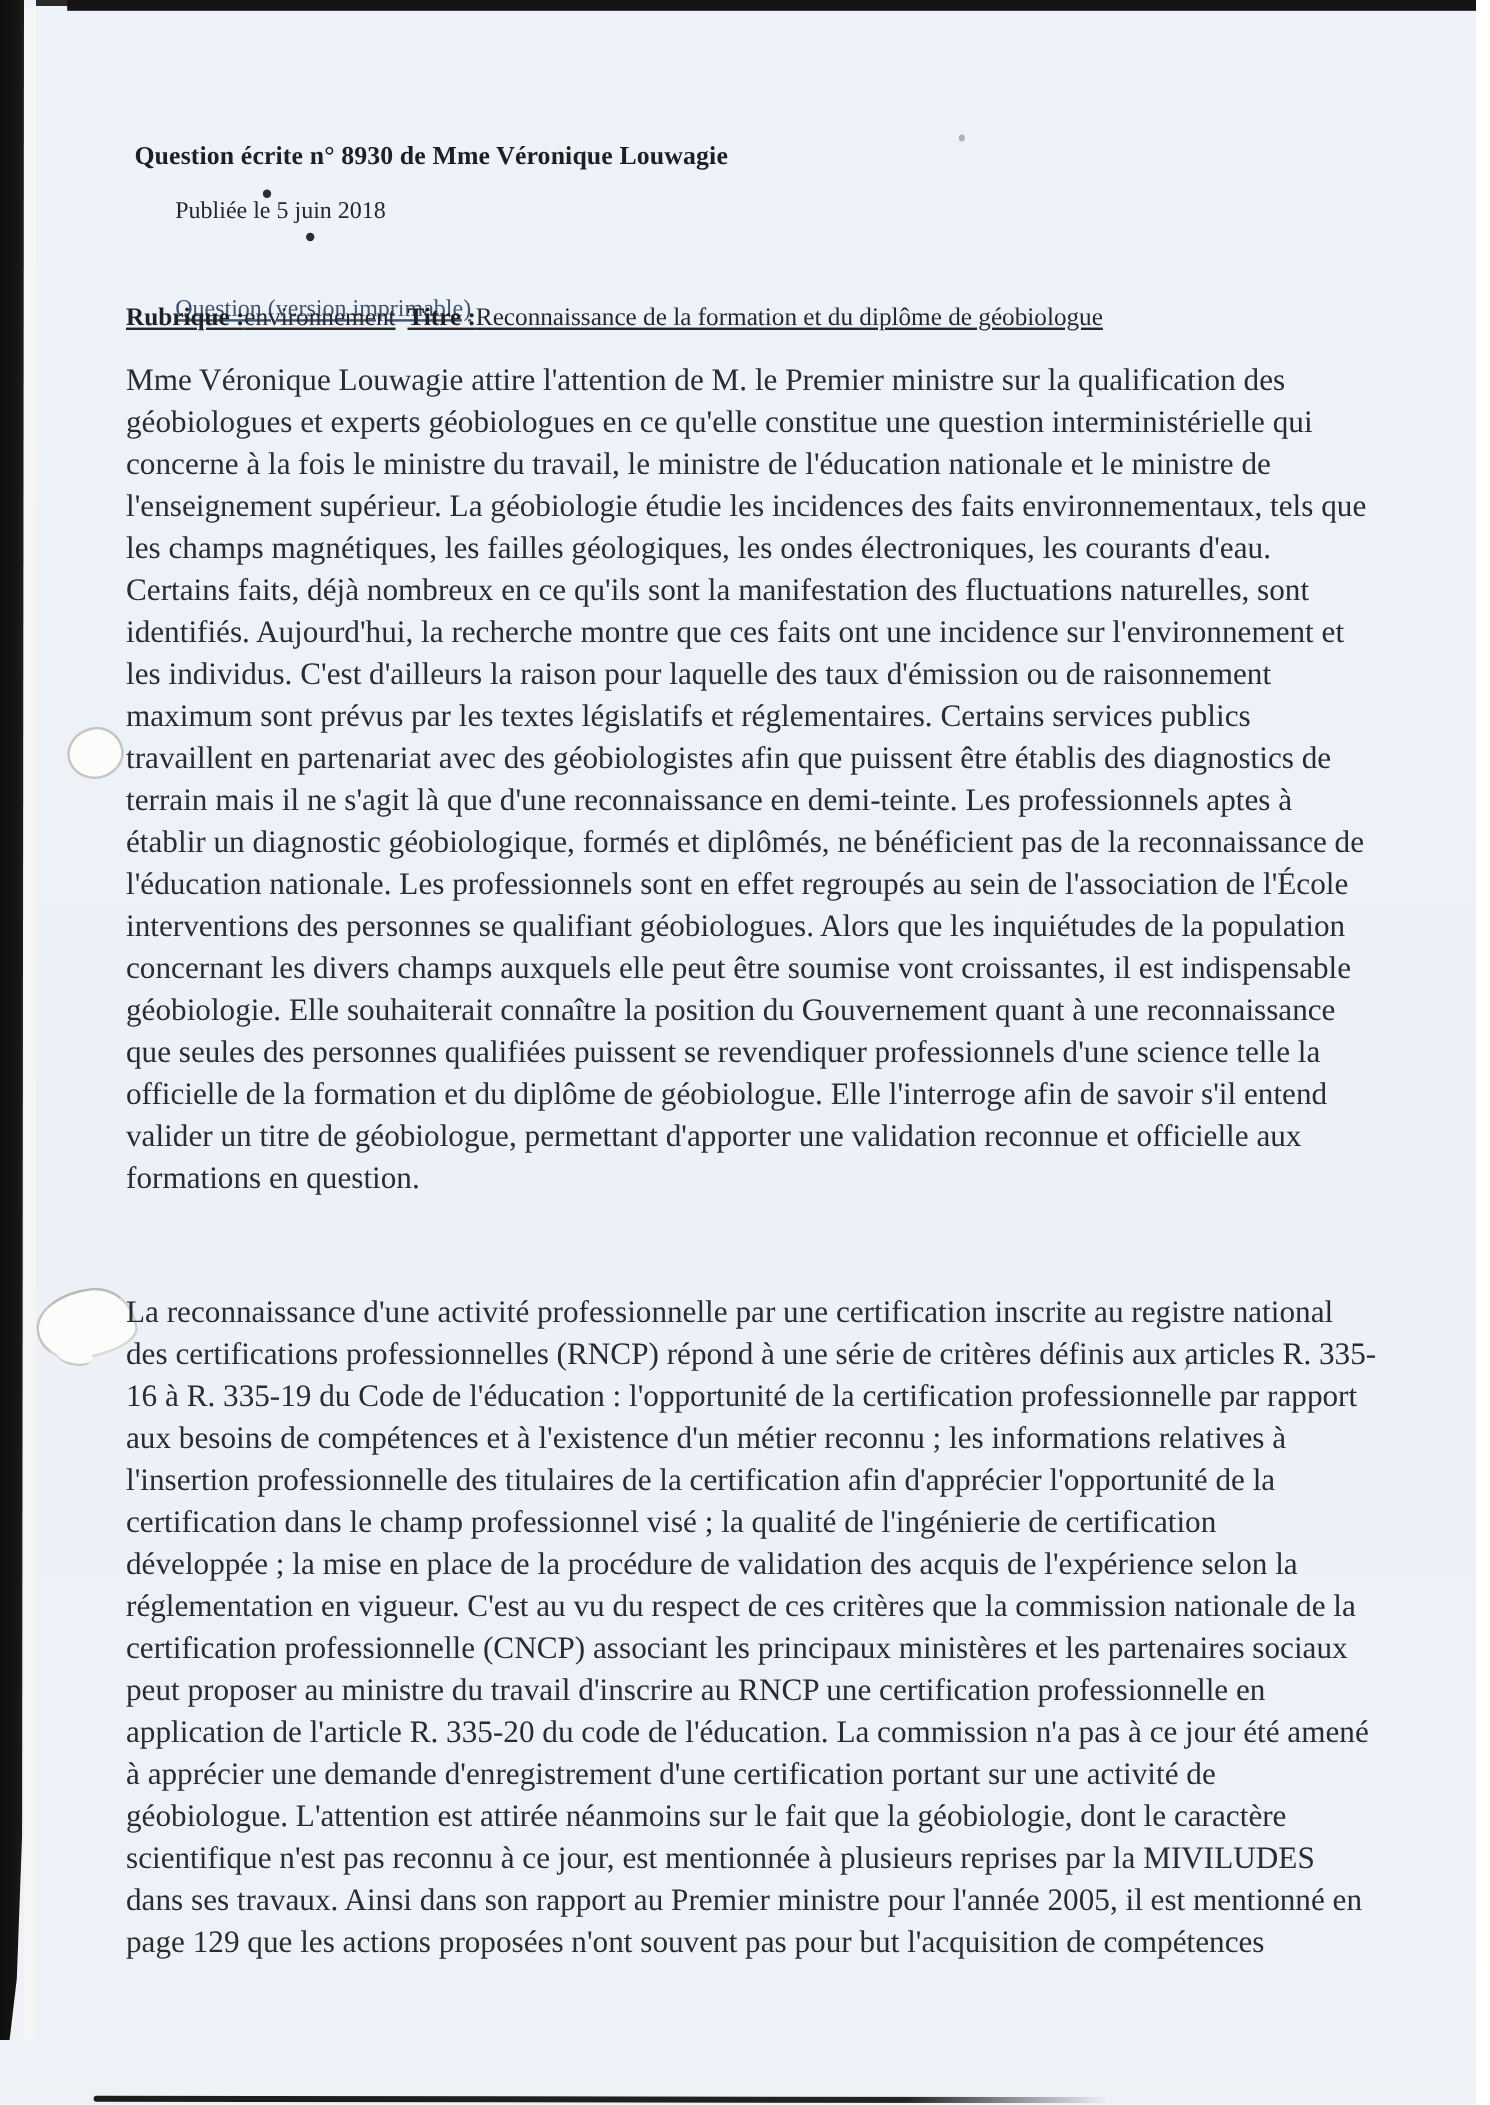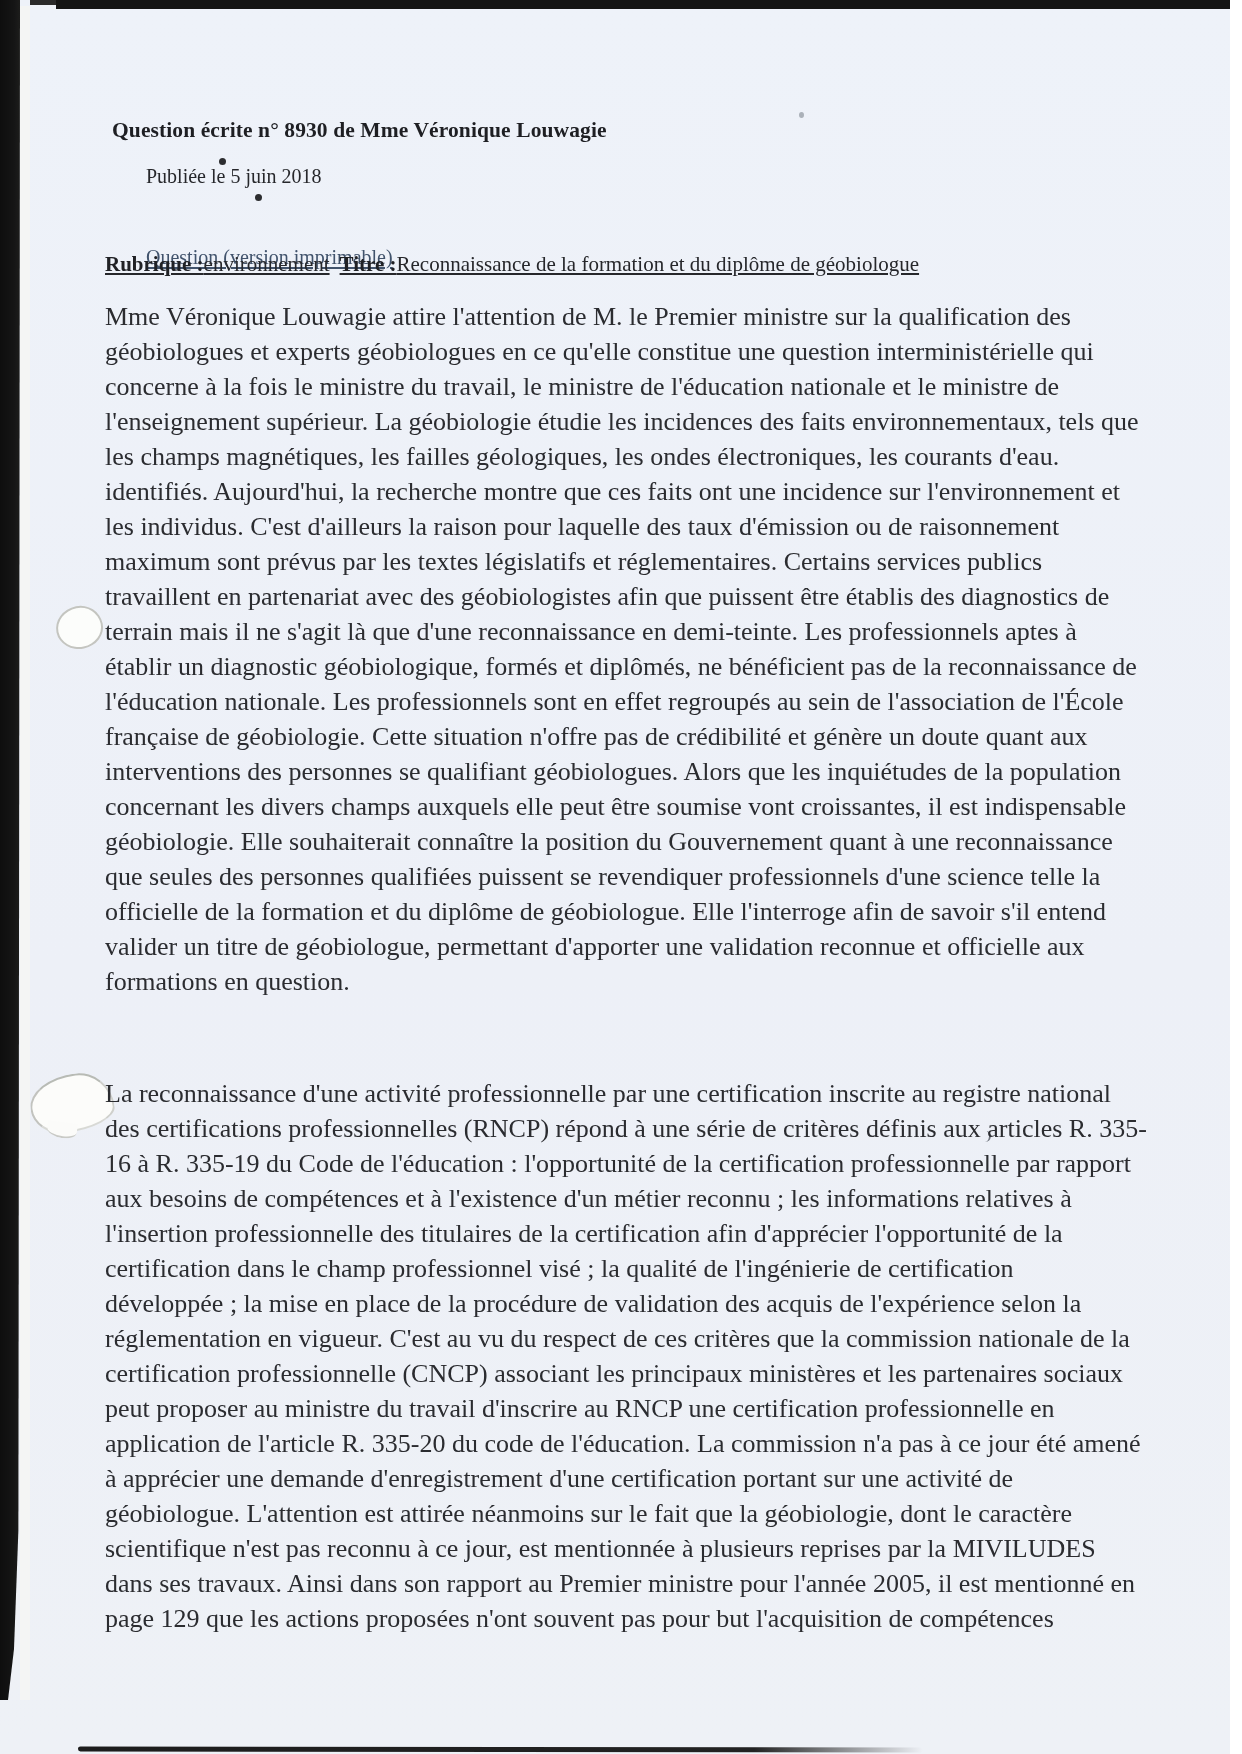--- a/index.html
+++ b/index.html
@@ -132,28 +132,28 @@
   <div class="rubrique">
     <span class="lbl">Rubrique :</span><span>environnement</span><span class="lbl lbl2">Titre :</span><span>Reconnaissance de la formation et du diplôme de géobiologue</span>
   </div>
 
   <div class="para q-para">
     <div class="line">Mme Véronique Louwagie attire l'attention de M. le Premier ministre sur la qualification des</div>
     <div class="line">géobiologues et experts géobiologues en ce qu'elle constitue une question interministérielle qui</div>
     <div class="line">concerne à la fois le ministre du travail, le ministre de l'éducation nationale et le ministre de</div>
     <div class="line">l'enseignement supérieur. La géobiologie étudie les incidences des faits environnementaux, tels que</div>
     <div class="line">les champs magnétiques, les failles géologiques, les ondes électroniques, les courants d'eau.</div>
+    <div class="line">Certains faits, déjà nombreux en ce qu'ils sont la manifestation des fluctuations naturelles, sont</div>
     <div class="line">identifiés. Aujourd'hui, la recherche montre que ces faits ont une incidence sur l'environnement et</div>
     <div class="line">les individus. C'est d'ailleurs la raison pour laquelle des taux d'émission ou de raisonnement</div>
     <div class="line">maximum sont prévus par les textes législatifs et réglementaires. Certains services publics</div>
     <div class="line">travaillent en partenariat avec des géobiologistes afin que puissent être établis des diagnostics de</div>
     <div class="line">terrain mais il ne s'agit là que d'une reconnaissance en demi-teinte. Les professionnels aptes à</div>
     <div class="line">établir un diagnostic géobiologique, formés et diplômés, ne bénéficient pas de la reconnaissance de</div>
     <div class="line">l'éducation nationale. Les professionnels sont en effet regroupés au sein de l'association de l'École</div>
-    <div class="line">française de géobiologie. Cette situation n'offre pas de crédibilité et génère un doute quant aux</div>
     <div class="line">interventions des personnes se qualifiant géobiologues. Alors que les inquiétudes de la population</div>
     <div class="line">concernant les divers champs auxquels elle peut être soumise vont croissantes, il est indispensable</div>
     <div class="line">géobiologie. Elle souhaiterait connaître la position du Gouvernement quant à une reconnaissance</div>
     <div class="line">que seules des personnes qualifiées puissent se revendiquer professionnels d'une science telle la</div>
     <div class="line">officielle de la formation et du diplôme de géobiologue. Elle l'interroge afin de savoir s'il entend</div>
     <div class="line">valider un titre de géobiologue, permettant d'apporter une validation reconnue et officielle aux</div>
     <div class="line">formations en question.</div>
   </div>
 
 

